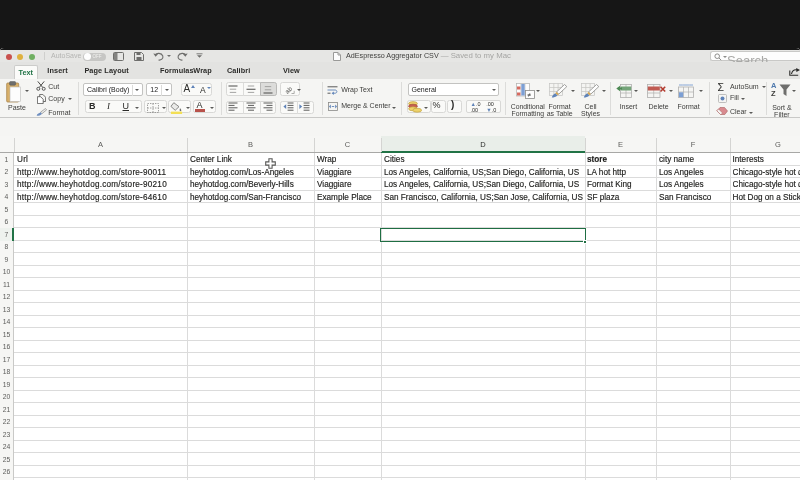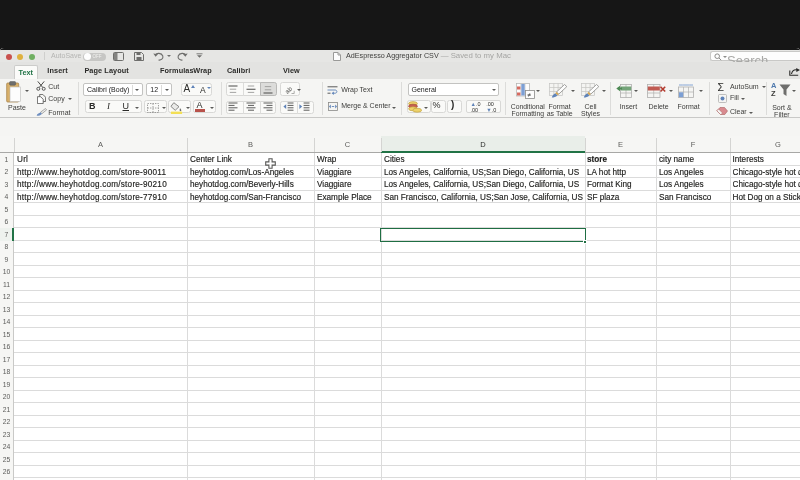--- a/index.html
+++ b/index.html
@@ -457,21 +457,21 @@
 <div class="cell" style="left:587px; top:30.5px; width:67px;">LA hot http</div>
 <div class="cell" style="left:659px; top:30.5px; width:70px;">Los Angeles</div>
 <div class="cell" style="left:732.5px; top:30.5px; width:92px;">Chicago-style hot dogs</div>
 <div class="cell" style="letter-spacing:0.22px; left:17px; top:43px; width:169px;">http://www.heyhotdog.com/store-90210</div>
 <div class="cell" style="left:190px; top:43px; width:123px;">heyhotdog.com/Beverly-Hills</div>
 <div class="cell" style="left:317px; top:43px; width:63px;">Viaggiare</div>
 <div class="cell" style="left:384px; top:43px; width:200px;">Los Angeles, California, US;San Diego, California, US</div>
 <div class="cell" style="left:587px; top:43px; width:67px;">Format King</div>
 <div class="cell" style="left:659px; top:43px; width:70px;">Los Angeles</div>
 <div class="cell" style="left:732.5px; top:43px; width:92px;">Chicago-style hot dogs</div>
-<div class="cell" style="letter-spacing:0.22px; left:17px; top:55.5px; width:169px;">http://www.heyhotdog.com/store-77910</div>
+<div class="cell" style="letter-spacing:0.22px; left:17px; top:55.5px; width:169px;">http://www.heyhotdog.com/store-64610</div>
 <div class="cell" style="left:190px; top:55.5px; width:123px;">heyhotdog.com/San-Francisco</div>
 <div class="cell" style="left:317px; top:55.5px; width:63px;">Example Place</div>
 <div class="cell" style="left:384px; top:55.5px; width:200px;">San Francisco, California, US;San Jose, California, US</div>
 <div class="cell" style="left:587px; top:55.5px; width:67px;">SF plaza</div>
 <div class="cell" style="left:659px; top:55.5px; width:70px;">San Francisco</div>
 <div class="cell" style="left:732.5px; top:55.5px; width:92px;">Hot Dog on a Stick; Chi</div>
 </div>
 <svg class="ab" style="left:264.5px; top:21.5px;" width="11" height="11" viewBox="0 0 11 11">
         <path d="M3.9 0.7 H7.1 V3.9 H10.3 V7.1 H7.1 V10.3 H3.9 V7.1 H0.7 V3.9 H3.9 Z" fill="#fdfdfd" stroke="#5a5a58" stroke-width="1.1"></path>
       </svg>

